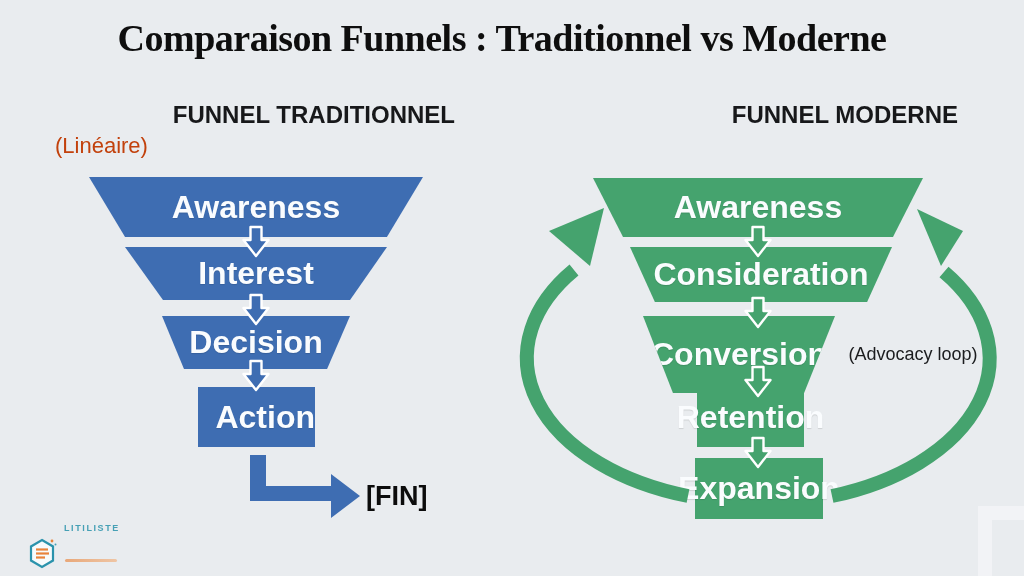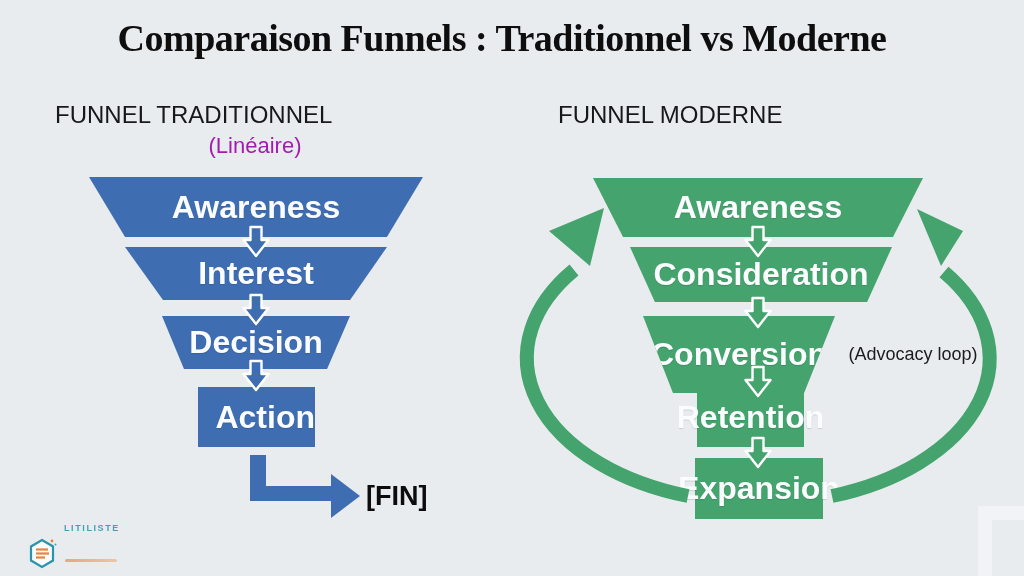--- a/index.html
+++ b/index.html
@@ -15,22 +15,22 @@
     position:relative;width:1024px;height:576px;overflow:hidden;
     background:var(--bg);
     font-family:"Liberation Sans",sans-serif;
     color:var(--dark);
   }
   .abs{position:absolute;}
   .page-title{
     left:0;top:16px;width:1004px;text-align:center;
     font-size:38px;font-weight:700;letter-spacing:-0.5px;color:#0e0e0e;font-family:Liberation Serif, serif;
   }
-  .col-heading{font-size:24px;font-weight:400;text-align:left;color:#17181a;}
-  .col-subheading{font-size:22px;font-weight:400;text-align:center;color:#a21caf;margin-top:4px;}
+  .col-heading{font-size:24px;font-weight:700;text-align:right;color:#17181a;}
+  .col-subheading{font-size:22px;font-weight:400;color:#c2410c;margin-top:4px;}
   .heading-left{left:55px;top:101px;width:400px;}
   .heading-right{left:558px;top:101px;width:400px;}
 
   .stage{
     display:flex;align-items:center;justify-content:center;
     color:#FAFCFE;font-size:32px;font-weight:700;
     text-shadow:0 1px 1px rgba(0,0,0,0.12);
   }
   .stage.blue{background:var(--blue);}
   .stage.green{background:var(--green);}

